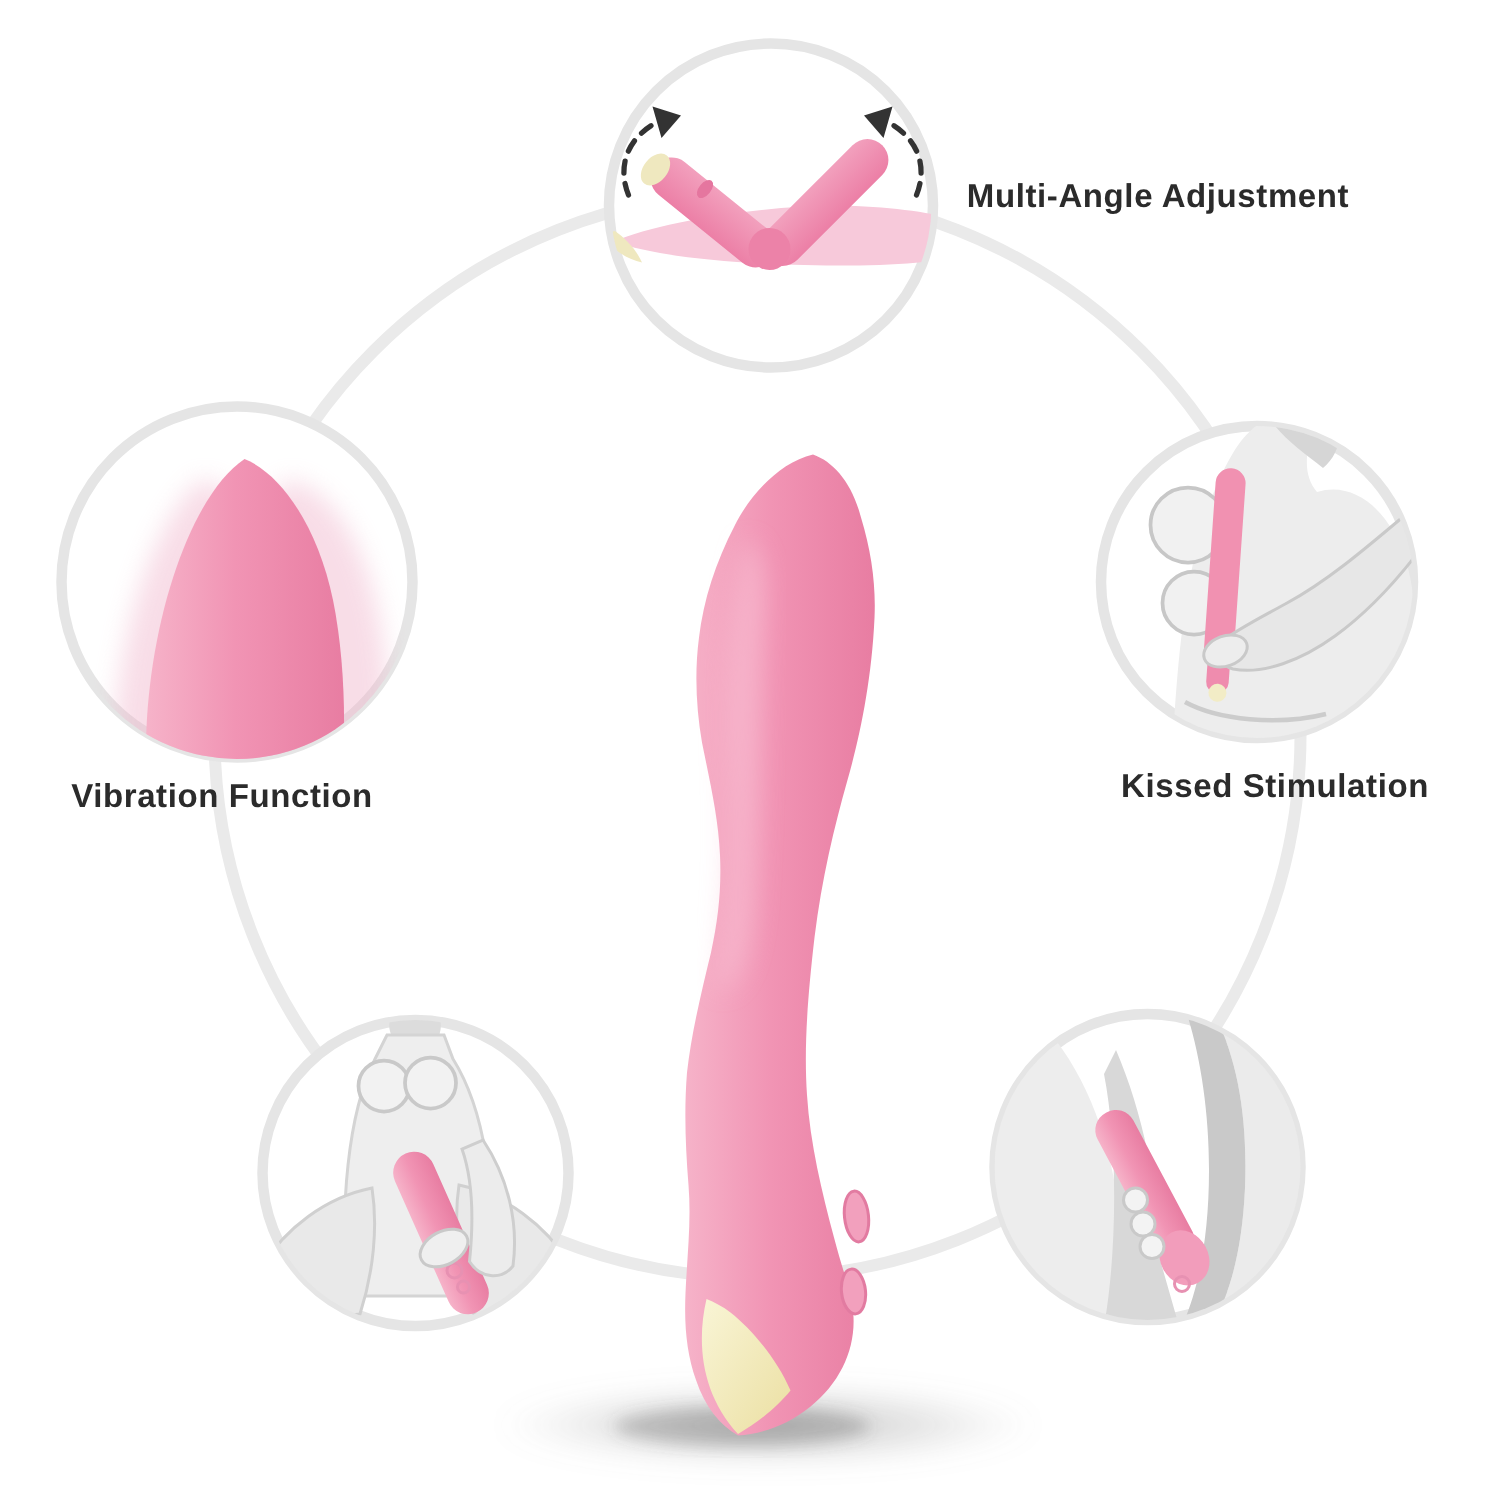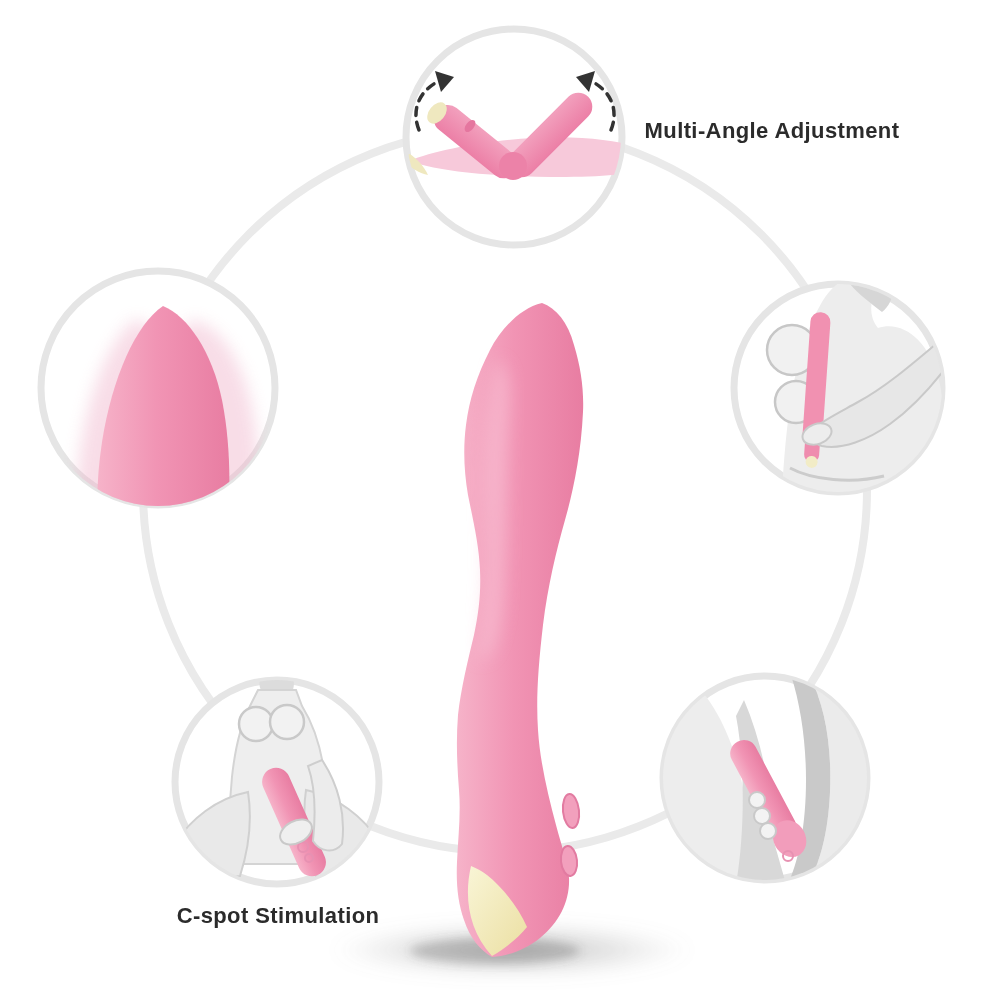--- a/index.html
+++ b/index.html
@@ -205,15 +205,16 @@
            C 464 896 468 930 492 956
            C 506 948 519 937 527 927
            C 518 906 501 886 487 875
            C 482 871 476 868 471 866 Z"></path>
       <ellipse cx="571" cy="811" rx="8" ry="17" fill="#f2a0bd" stroke="#e27ba1" stroke-width="2" transform="rotate(-6 571 811)"></ellipse>
       <ellipse cx="569" cy="861" rx="8" ry="15" fill="#f2a0bd" stroke="#e27ba1" stroke-width="2" transform="rotate(-6 569 861)"></ellipse>
     </g>
   </svg>
 
   <div class="feature-label" style="left:772px;top:131px;">Multi-Angle Adjustment</div>
-  <div class="feature-label" style="left:278px;top:916px;">C-spot Stimulation</div>
+  <div class="feature-label" style="left:148px;top:531px;">Vibration Function</div>
+  <div class="feature-label" style="left:850px;top:524px;">Kissed Stimulation</div>
 
 </div>
 
 </body></html>

